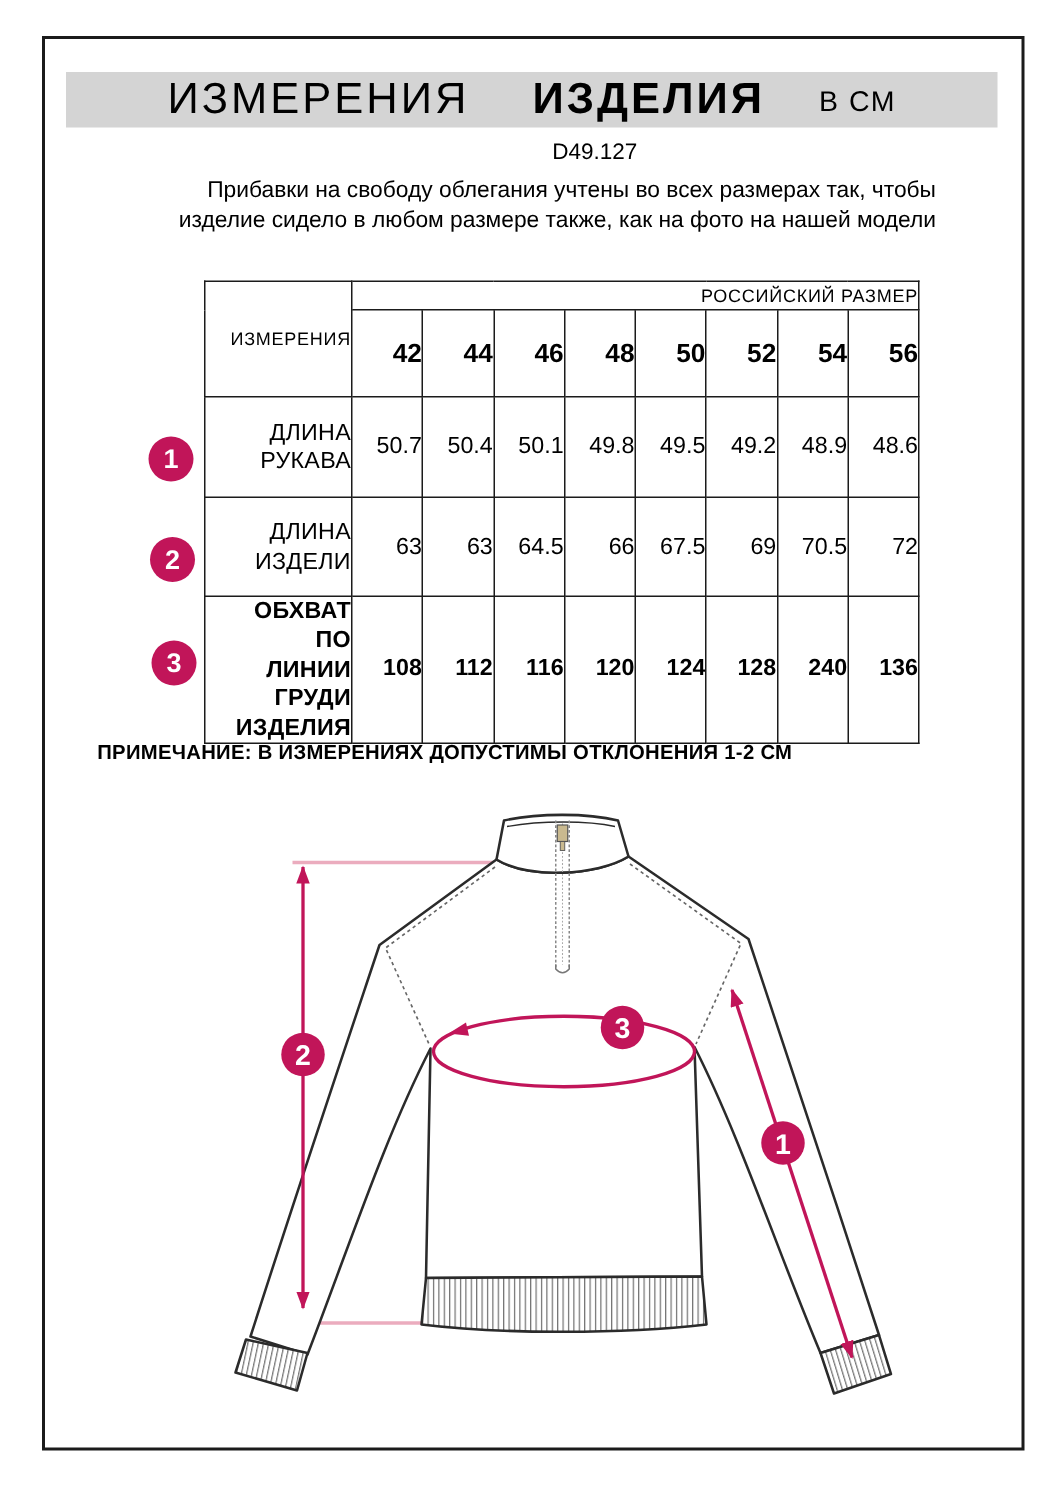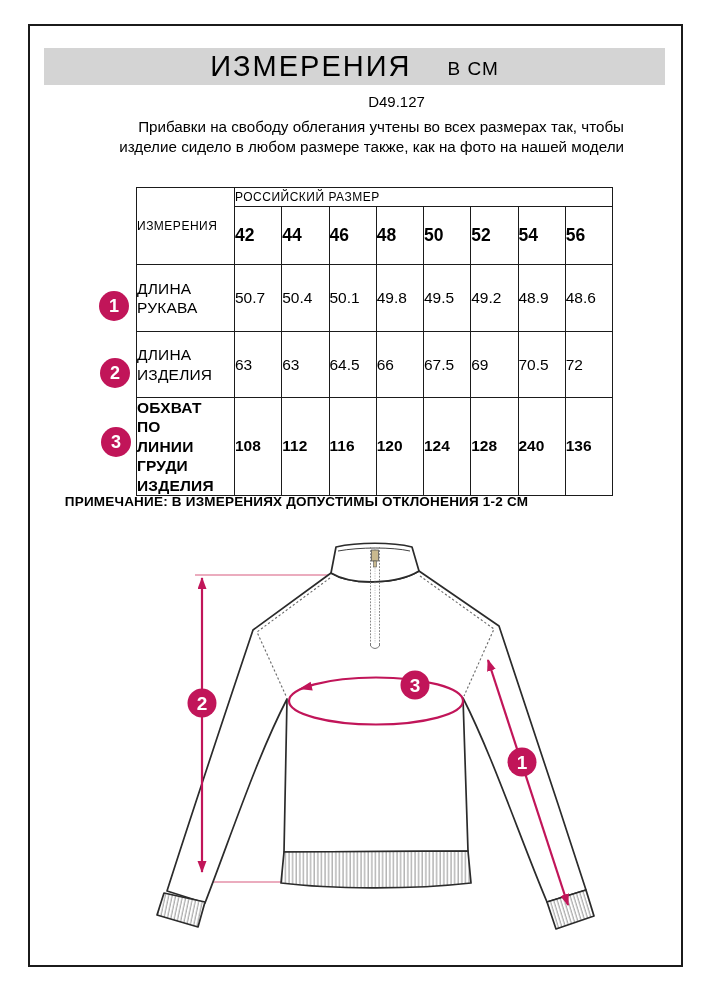--- a/index.html
+++ b/index.html
@@ -23,21 +23,21 @@
     font-size:15px;
     padding-left:43px;
   }
   .description {
     position:absolute; left:84px; top:117px; width:540px; text-align:right;
     font-size:15.2px; line-height:1.33;
   }
   .size-table-wrap { position:absolute; left:136px; top:187px; }
   table.size-table { border-collapse:collapse; table-layout:fixed; width:477px; }
   table.size-table td {
-    border:1.5px solid #1b1b1b; text-align:left; vertical-align:middle;
+    border:1.5px solid #1b1b1b; text-align:right; vertical-align:middle;
     padding:0; overflow:hidden;
   }
   td.col-measure { width:97px; }
   td.col-size { width:47.5px; }
   .cell-size-header { height:18px; font-size:12px; letter-spacing:0.5px; }
   .cell-sizes { height:57px; font-weight:bold; font-size:17.5px; }
   .cell-corner { font-size:12px; letter-spacing:0.5px; }
   .row-values-1 td { height:66px; font-size:15.5px; }
   .row-values-2 td { height:65px; font-size:15.5px; }
   .row-values-3 td { height:69px; font-size:15.5px;font-weight:bold; }
@@ -62,20 +62,21 @@
     fill:#ffffff; text-anchor:middle;
   }
 </style>
 </head>
 <body>
 
 <div class="page-frame"></div>
 
 <div class="title-bar">
   <span class="title-main">ИЗМЕРЕНИЯ</span>
+  <span class="title-secondary">ИЗДЕЛИЯ</span>
   <span class="title-unit">В СМ</span>
 </div>
 
 <div class="article-code">D49.127</div>
 
 <div class="description">Прибавки на свободу облегания учтены во всех размерах так, чтобы изделие сидело в любом размере также, как на фото на нашей модели</div>
 
 <div class="size-table-wrap">
   <table class="size-table">
     <tbody>

